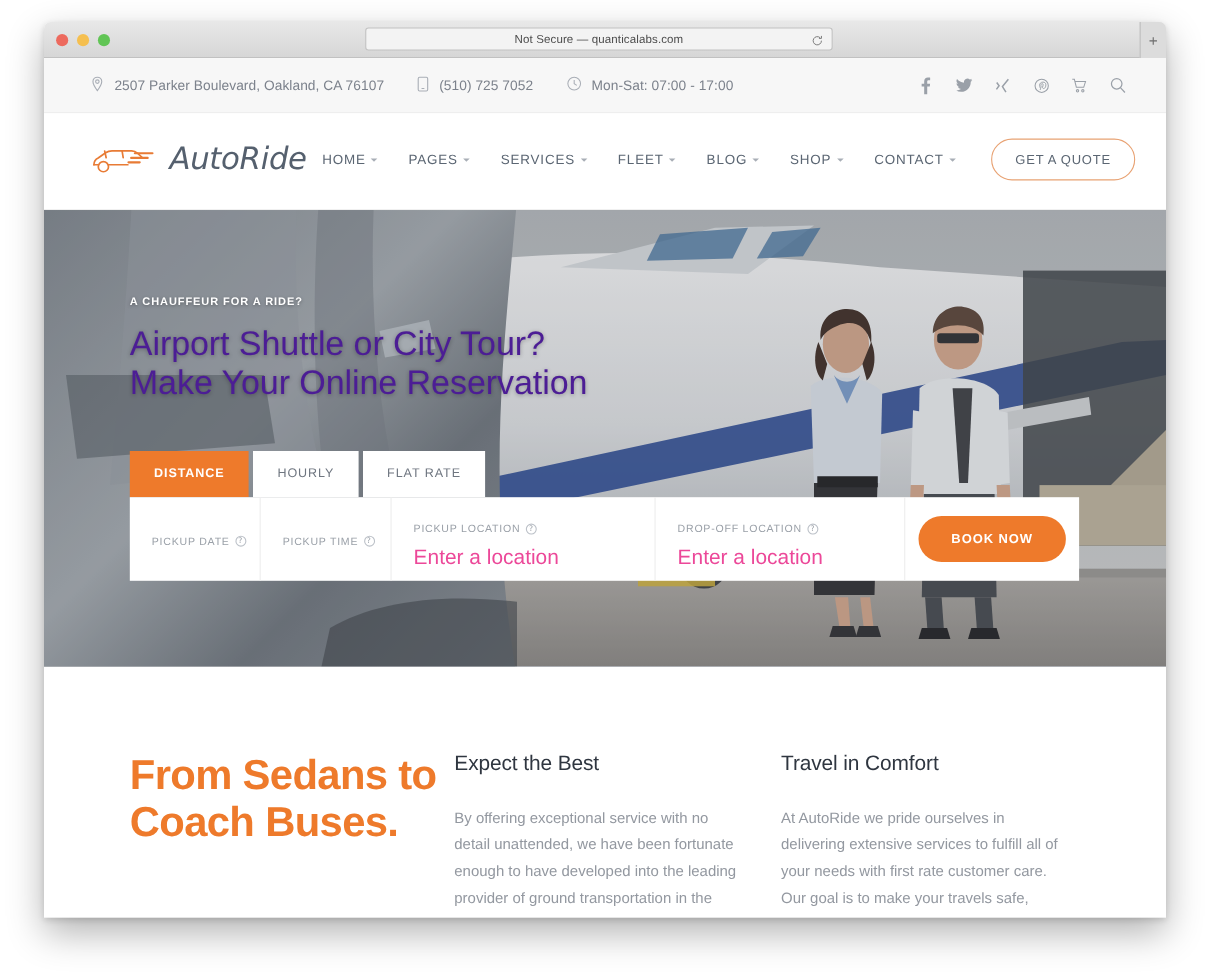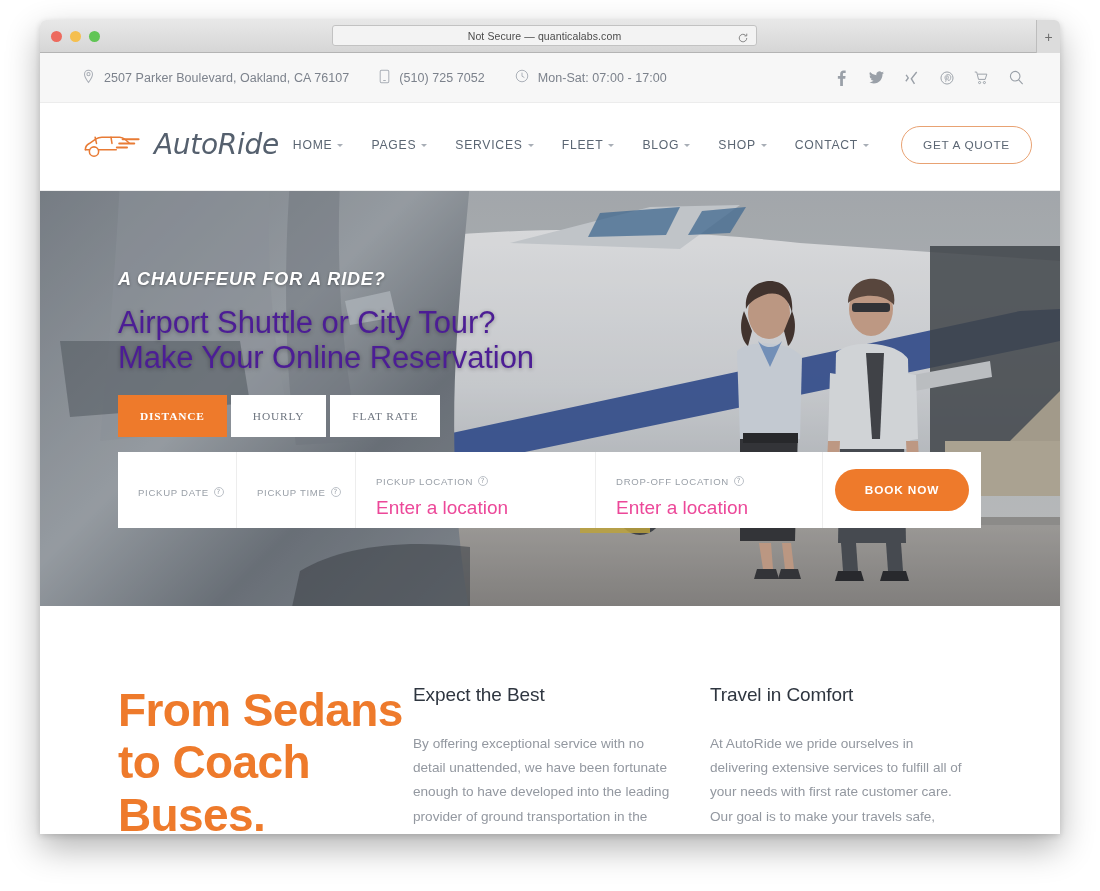--- a/index.html
+++ b/index.html
@@ -168,44 +168,42 @@
   .hero-overlay {
     position: absolute; inset: 0;
     background: rgba(80,86,94,0.22);
   }
   .hero-inner {
     position: absolute;
     left: 78px; top: 78px;
     z-index: 4;
   }
   .hero-kicker {
-    font-size: 18px;
+    font-size: 10px;
     font-weight: bold;
     letter-spacing: .85px;
     color: #ffffff;
     text-shadow: 0 1px 3px rgba(0,0,0,.35);
     margin-bottom: 16px;
-    font-style: italic;
   }
   .hero-title {
     font-size: 31px;
     line-height: 1.12;
     color: #4c1d95;
     font-weight: 400;
     text-shadow: 0 1px 4px rgba(0,0,0,.3);
     letter-spacing: -.1px;
   }
 
   .tabs {
     position: absolute;
-    left: 78px; top: 204px;
+    left: 78px; top: 219px;
     display: flex;
     gap: 4px;
     z-index: 5;
-    font-family: Liberation Serif, serif;
   }
   .tab {
     height: 42px;
     display: flex; align-items: center; justify-content: center;
     font-size: 11.4px;
     letter-spacing: .85px;
     background: #ffffff;
     color: #6f7680;
     padding: 0 22px;
   }
@@ -276,21 +274,21 @@
 
   
   .features {
     display: flex;
     padding: 78px 42px 0 78px;
     gap: 0;
     background: #fff;
   }
   .feat-headline {
     width: 295px;
-    font-size: 46px;
+    font-size: 38px;
     line-height: 1.14;
     font-weight: bold;
     color: #ee7a2b;
     letter-spacing: -.6px;
   }
   .feat-col { width: 297px; padding-right: 32px; }
   .feat-title {
     font-size: 19px;
     color: #2f3640;
     font-weight: 400;

